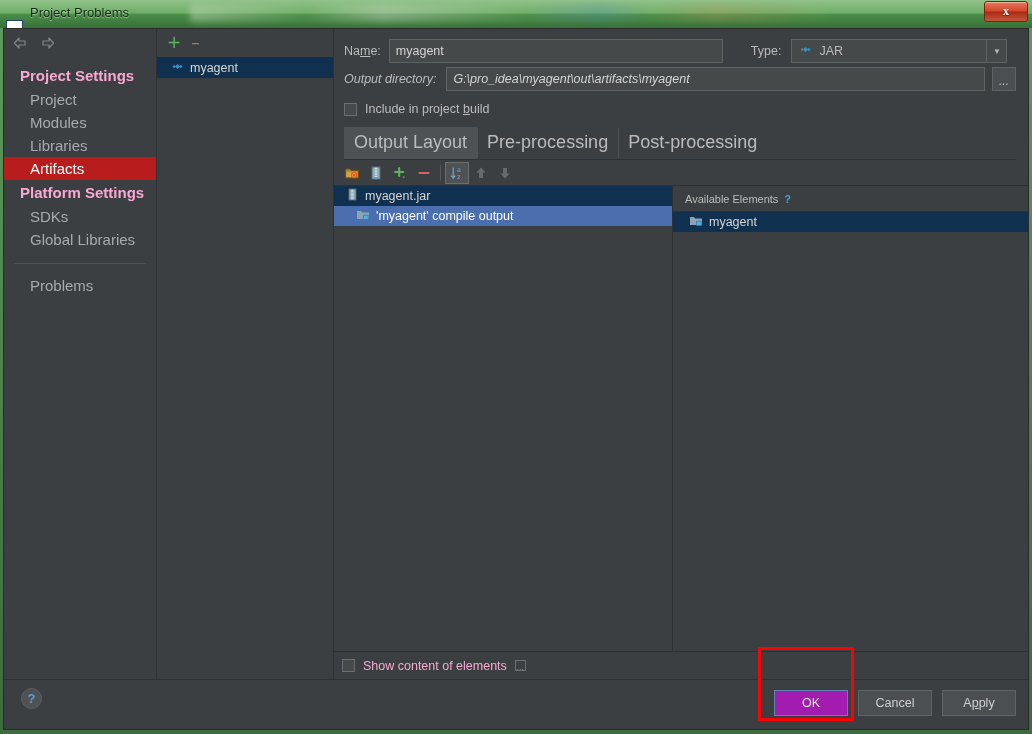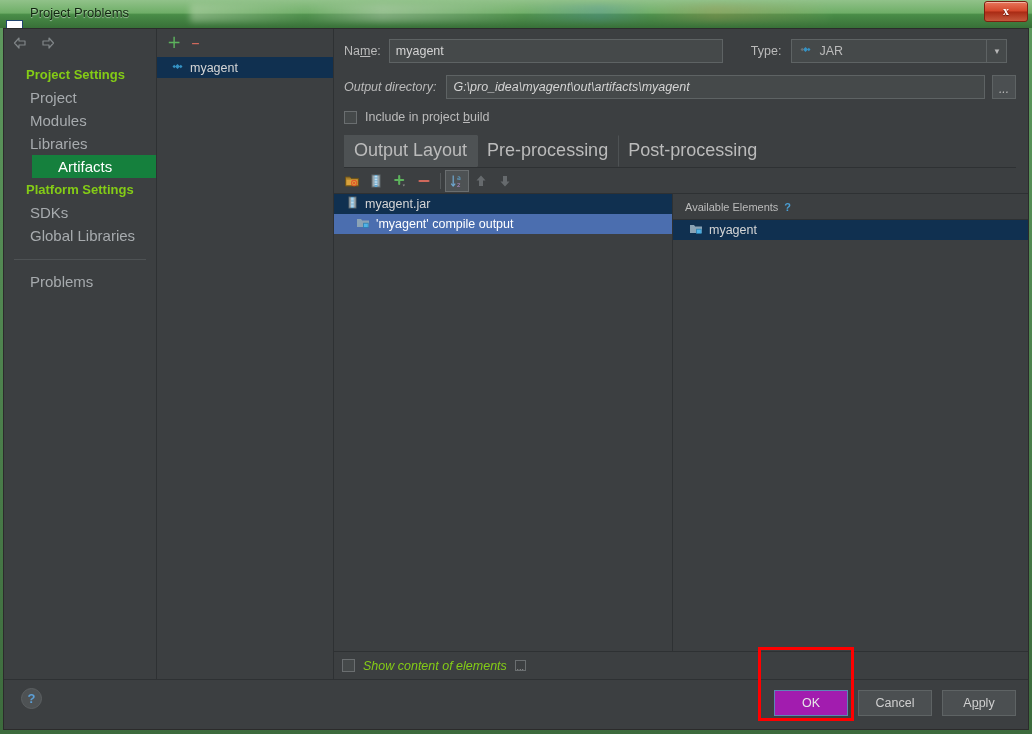--- a/index.html
+++ b/index.html
@@ -90,28 +90,28 @@
     width: 153px; flex: 0 0 153px;
     background: #3c3f41;
     border-right: 1px solid #2e3133;
     position: relative;
   }
   #nav-arrows { height: 28px; display: flex; align-items: center; padding-left: 8px; gap: 12px; }
   .nav-arrow { width: 16px; height: 16px; cursor: pointer; opacity: .72; }
   .nav-arrow svg { display: block; }
   #nav-list { padding-top: 6px; }
   .nav-group {
-    font-size: 13px; font-weight: bold; color: #84cc16;
-    padding: 4px 0 4px 22px;
+    font-size: 15px; font-weight: bold; color: #f9a8d4;
+    padding: 4px 0 4px 16px;
   }
   .nav-item {
     font-size: 15px; color: #a7abae;
     padding: 3px 0 3px 26px; cursor: pointer; line-height: 17px;
   }
-  .nav-item.selected { background: #15803d; color: #ffffff; margin-left: 28px; }
+  .nav-item.selected { background: #b91c1c; color: #ffffff; }
   .nav-sep { height: 1px; background: #4e5254; margin: 12px 10px 10px 10px; }
 
   
   #artifact-panel {
     width: 177px; flex: 0 0 177px;
     background: #3c3f41;
     border-right: 1px solid #2e3133;
     display: flex; flex-direction: column;
   }
   #artifact-toolbar { height: 26px; display: flex; align-items: center; gap: 10px; padding-left: 10px; }
@@ -128,21 +128,21 @@
 
   
   #editor {
     flex: 1 1 auto; background: #3c3f41;
     display: flex; flex-direction: column; min-width: 0;
     position: relative;
   }
   #editor-top { padding: 10px 12px 0 10px; }
 
   .row { display: flex; align-items: center; }
-  .row-name { margin-bottom: 12px; }
+  .row-name { margin-bottom: 4px; }
   .lbl { font-size: 12.5px; color: #bbbbbb; white-space: nowrap; }
   .lbl u { text-decoration: underline; }
 
   .textfield {
     background: #45494a; border: 1px solid #5e6364;
     height: 24px; color: #d4d4d4; font-size: 12.5px;
     display: flex; align-items: center; padding: 0 6px;
     font-family: "Liberation Sans", sans-serif;
   }
   #name-field { flex: 0 0 334px; margin-left: 8px; }
@@ -217,21 +217,21 @@
   .tree-row.sel-blue { background: #4b6eaf; color: #ffffff; }
   .tree-row.sel-dark { background: #103050; color: #d6d6d6; }
   #avail-list .tree-row { padding-left: 16px; }
 
   
   #editor-footer {
     height: 28px; flex: 0 0 28px;
     display: flex; align-items: center; padding-left: 8px; gap: 8px;
     border-top: 1px solid #2e3133;
   }
-  #show-content-label { font-size: 12.5px; color: #84cc16; font-style: italic; }
+  #show-content-label { font-size: 12.5px; color: #f9a8d4; }
   #content-extra {
     width: 11px; height: 11px; border: 1px solid #6a6e70;
     display: flex; align-items: flex-end; justify-content: center;
     font-size: 9px; color: #9a9a9a; line-height: 6px;
   }
 
   
   #bottom-bar {
     flex: 0 0 50px; height: 50px;
     border-top: 1px solid #2e3133;

